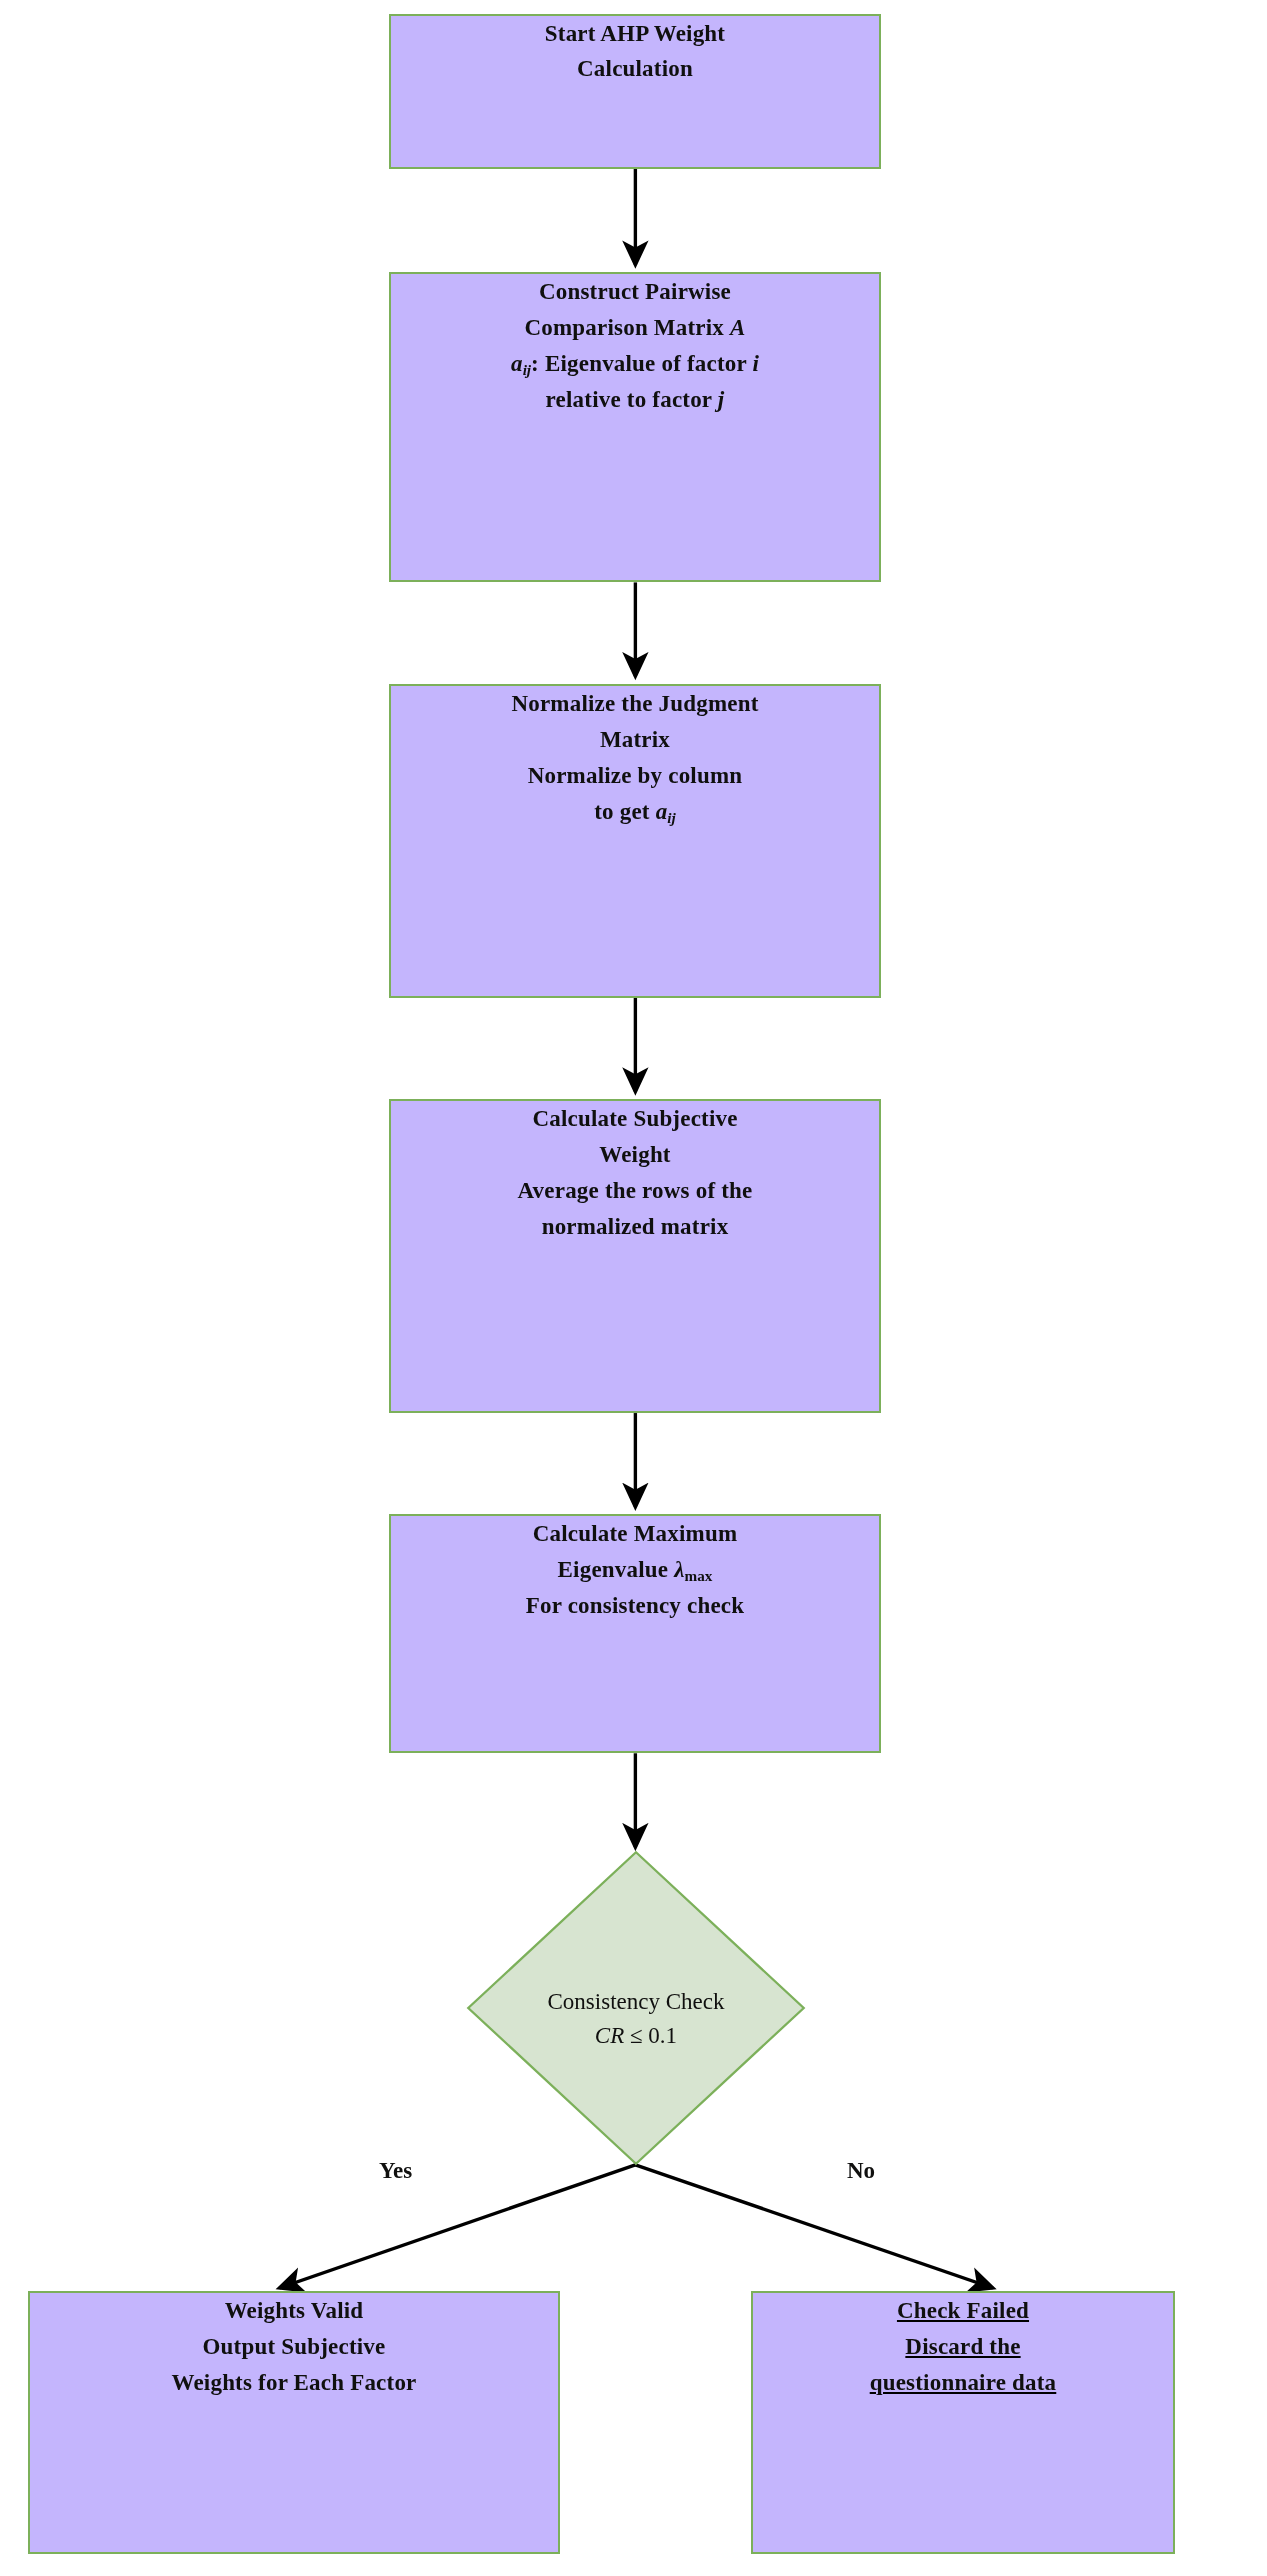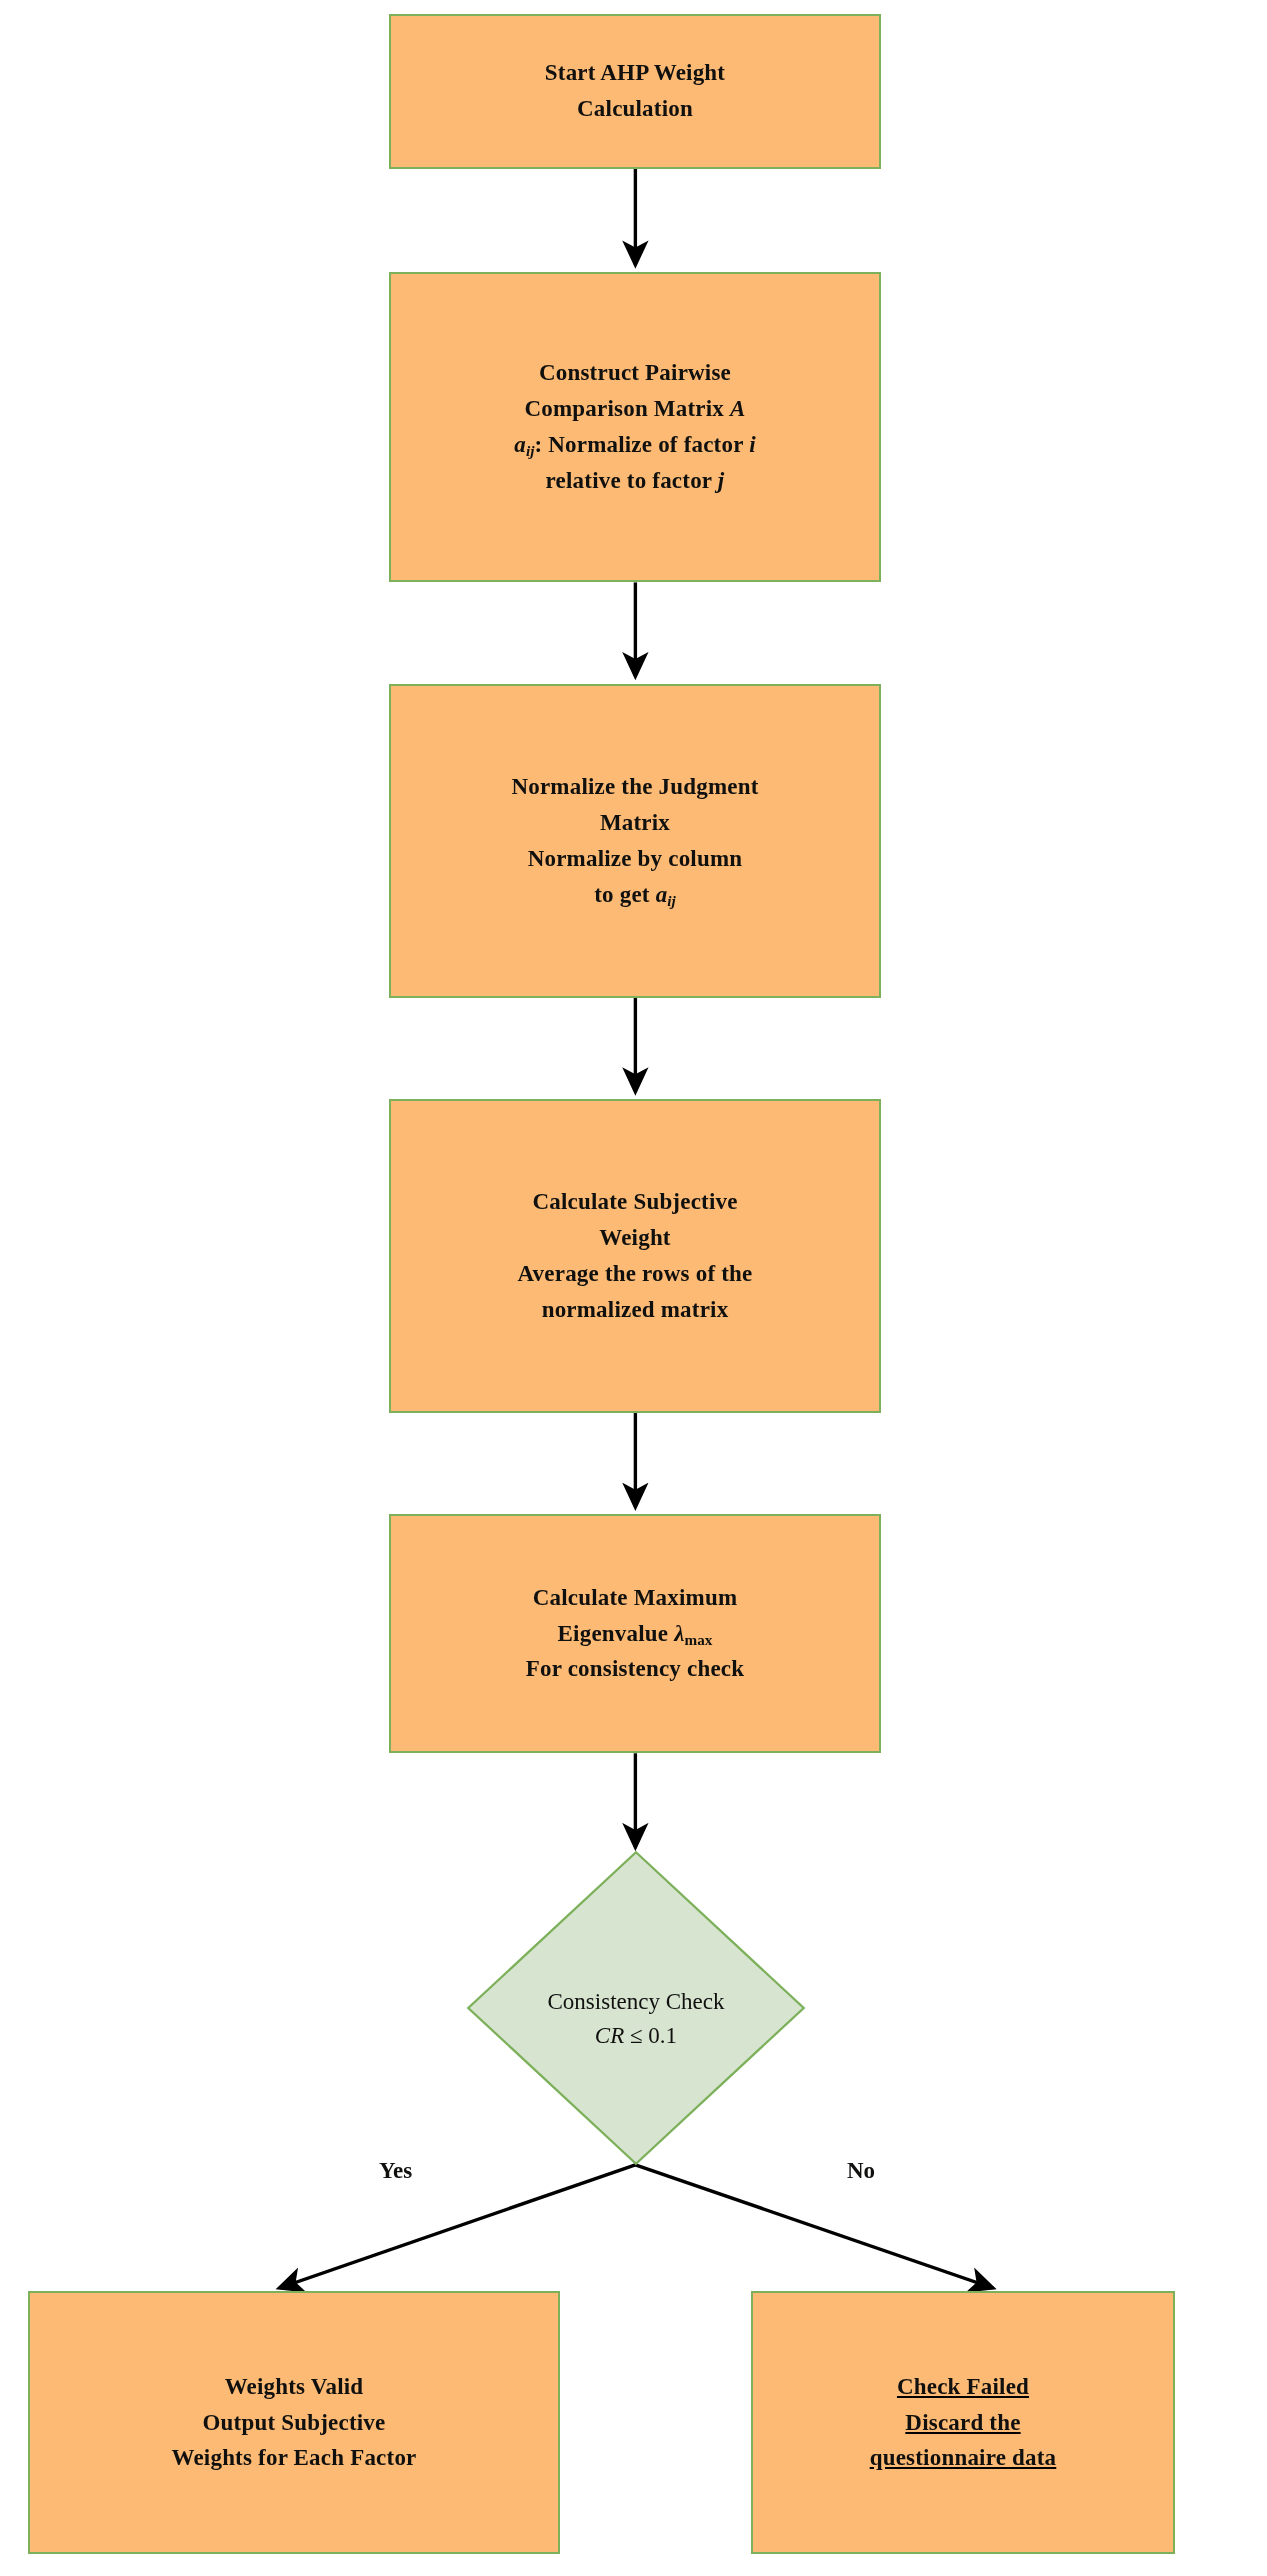--- a/index.html
+++ b/index.html
@@ -21,24 +21,24 @@
     position: absolute;
     left: 0;
     top: 0;
     width: 1267px;
     height: 2576px;
     pointer-events: none;
   }
   .node {
     position: absolute;
     box-sizing: border-box;
-    background: #fdba74;
+    background: #c4b5fd;
     border: 2.3px solid #7cb05a;
     display: flex;
-    align-items: center;
+    align-items: flex-start;
     justify-content: center;
     text-align: center;
   }
   .node .txt {
     font-weight: bold;
     color: #10100f;
     font-size: 23px;
     line-height: 1.56;
     letter-spacing: 0.2px;
     padding: 0 9px;
@@ -126,21 +126,21 @@
     <div class="txt">
       <span class="line">Start AHP Weight</span>
       <span class="line">Calculation</span>
     </div>
   </div>
 
   <div class="node" style="left:389px; top:272px; width:492px; height:310px;">
     <div class="txt">
       <span class="line">Construct Pairwise</span>
       <span class="line"><span>Comparison Matrix </span><i class="mv">A</i></span>
-      <span class="line"><i class="mv">a</i><sub>ij</sub><span>: Normalize of factor </span><i class="mv">i</i></span>
+      <span class="line"><i class="mv">a</i><sub>ij</sub><span>: Eigenvalue of factor </span><i class="mv">i</i></span>
       <span class="line"><span>relative to factor </span><i class="mv">j</i></span>
     </div>
   </div>
 
   <div class="node" style="left:389px; top:684px; width:492px; height:314px;">
     <div class="txt">
       <span class="line">Normalize the Judgment</span>
       <span class="line">Matrix</span>
       <span class="line">Normalize by column</span>
       <span class="line"><span>to get </span><i class="mv">a</i><sub>ij</sub></span>

